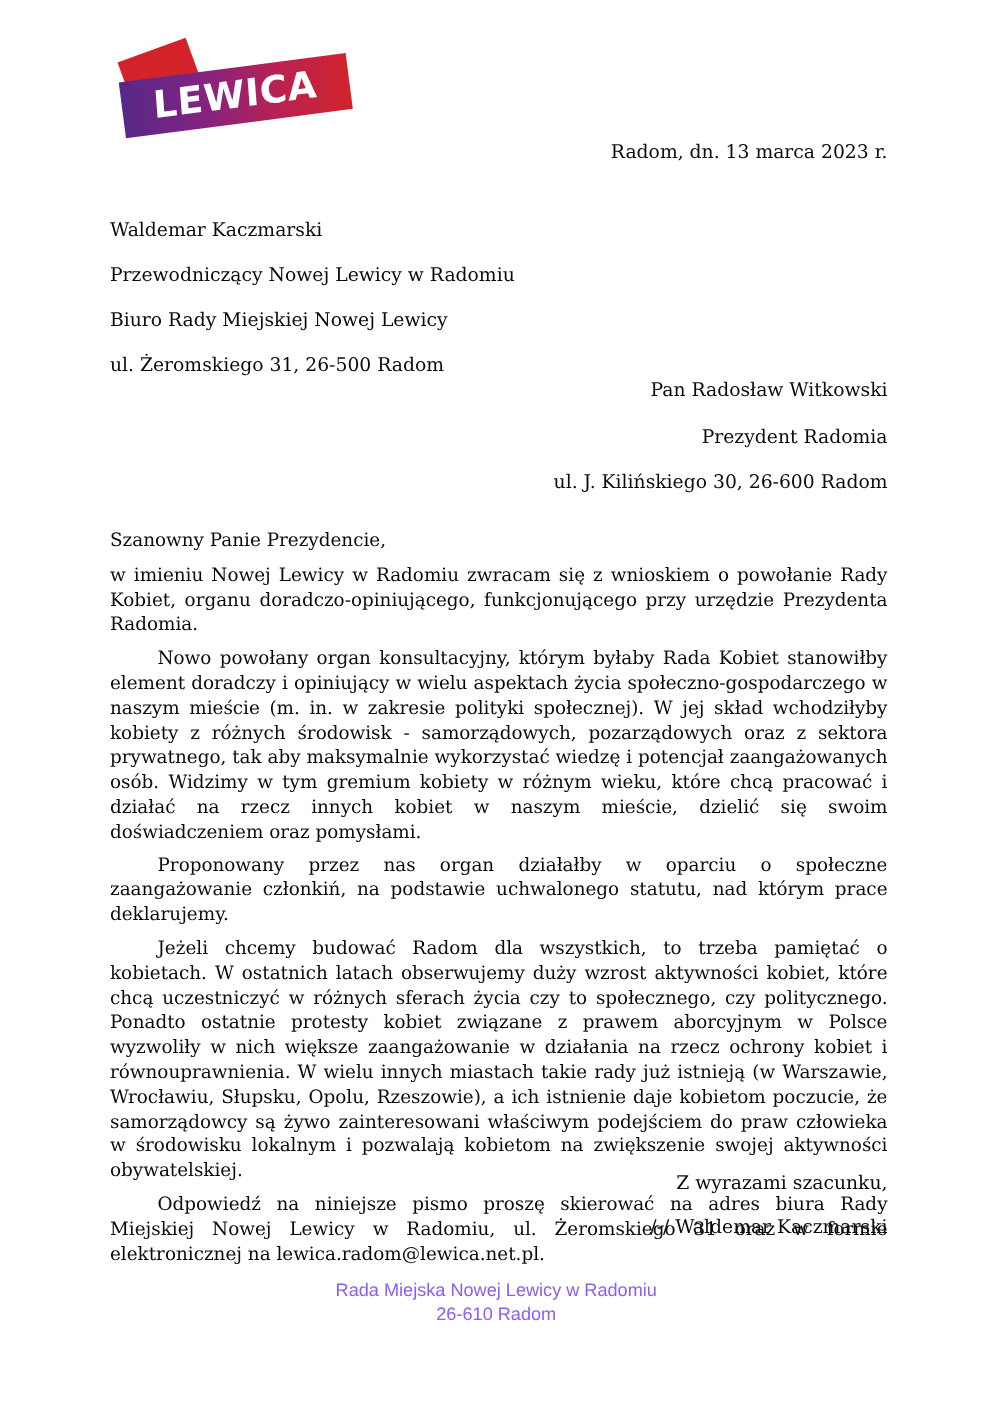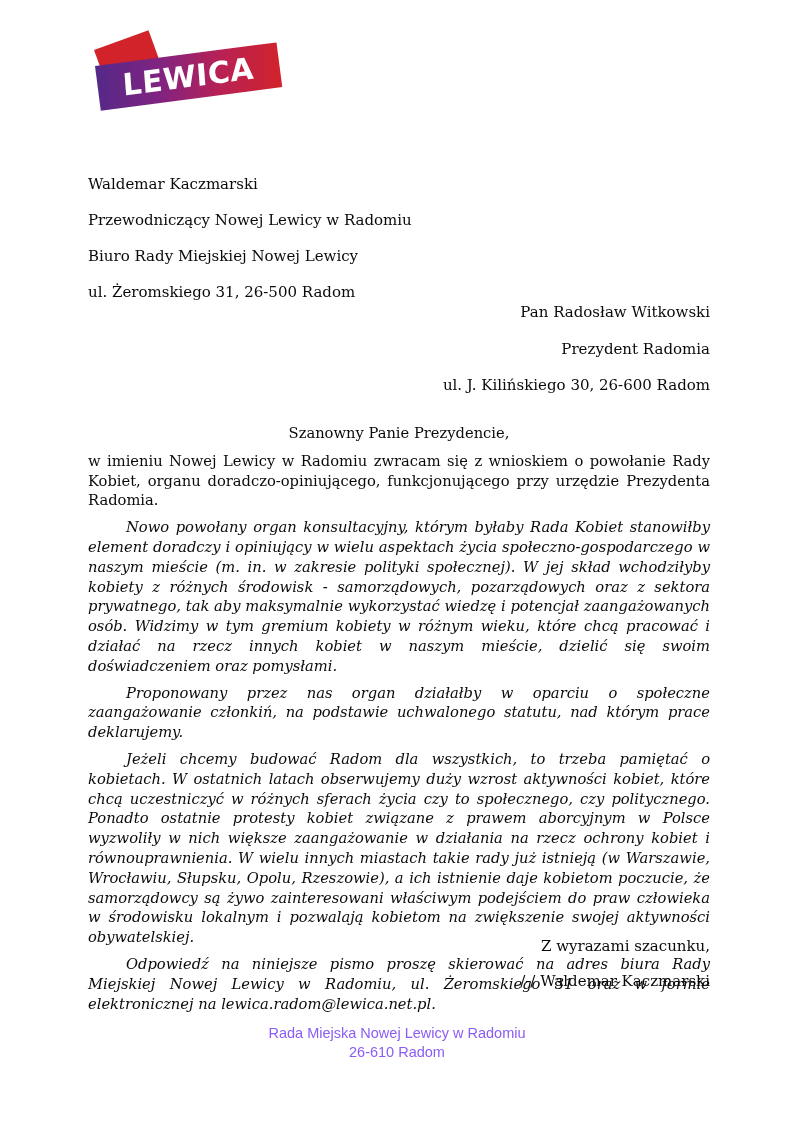--- a/index.html
+++ b/index.html
@@ -41,23 +41,23 @@
     font-size: 15px; line-height: 36px;
   }
   .recipient {
     position: absolute; left: 88px; right: 84px; top: 294px;
     text-align: right; font-size: 15px; line-height: 36.5px;
   }
   .letter-body {
     position: absolute; left: 88px; top: 423px; width: 622px;
     font-size: 14.7px; line-height: 19.8px;
   }
-  .letter-body .salutation { margin: 0 0 8px 0; text-align: center; }
+  .letter-body .salutation { margin: 0 0 8px 0; text-align: left; }
   .letter-body p { margin: 0 0 7px 0; text-align: justify; }
-  .letter-body p.indent { text-indent: 38px; font-style: italic; }
+  .letter-body p.indent { text-indent: 38px; }
   .closing {
     position: absolute; left: 88px; right: 84px; top: 929px;
     text-align: right; font-size: 15px; line-height: 35px;
   }
   .footer {
     position: absolute; left: 0; right: 0; top: 1024px;
     text-align: center;
     font-family: "Liberation Sans", sans-serif;
     font-size: 14.5px; line-height: 19px; color: #8b5cf6;
   }
@@ -67,20 +67,21 @@
 
 <div class="page">
 
   <div class="logo">
     <div class="logo-red" style="background: rgb(210, 35, 42);"></div>
     <div class="logo-banner" style="background: linear-gradient(97deg, rgb(84, 41, 137) 0%, rgb(131, 35, 128) 36%, rgb(185, 33, 83) 68%, rgb(210, 35, 42) 100%);">
       <span class="logo-text">LEWICA</span>
     </div>
   </div>
 
+  <div class="date-line">Radom, dn. 13 marca 2023 r.</div>
 
   <div class="sender">
     <div>Waldemar Kaczmarski</div>
     <div>Przewodniczący Nowej Lewicy w Radomiu</div>
     <div>Biuro Rady Miejskiej Nowej Lewicy</div>
     <div>ul. Żeromskiego 31, 26-500 Radom</div>
   </div>
 
   <div class="recipient">
     <div>Pan Radosław Witkowski</div>

